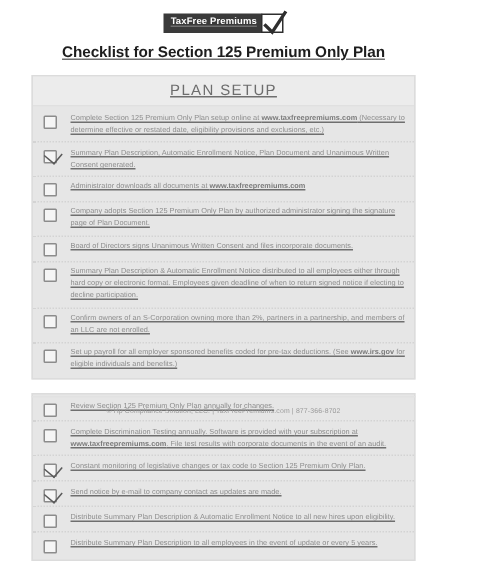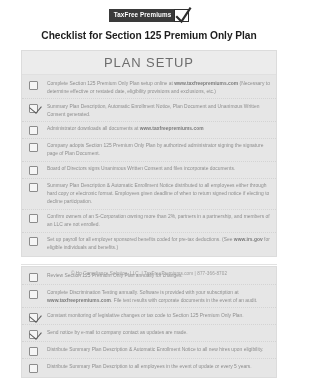--- a/index.html
+++ b/index.html
@@ -13,20 +13,21 @@
     font-family: "Liberation Sans", sans-serif;
     color: #6f6f6f;
     overflow: hidden;
   }
   .page {
     width: 298px;
     height: 282px;
     position: relative;
     background: #ffffff;
     box-sizing: border-box;
+    text-decoration: underline;
   }
 
   
   .logo-wrap {
     display: flex;
     justify-content: center;
     align-items: center;
     padding-top: 9px;
   }
   .logo {
@@ -75,21 +76,21 @@
 
   
   .section {
     margin: 9px 21px 0 21px;
     background: #e6e6e6;
     border: 1px solid #dcdcdc;
     box-sizing: border-box;
   }
   .section-header {
     text-align: center;
-    font-size: 13px;
+    font-size: 10px;
     color: #6d6d6d;
     letter-spacing: 0.9px;
     padding: 4px 0 4px 0;
     background: #ececec;
     border-bottom: 1px solid #e0e0e0;
   }
   .rows {
     padding: 1px 0 2px 0;
   }
   .row {

